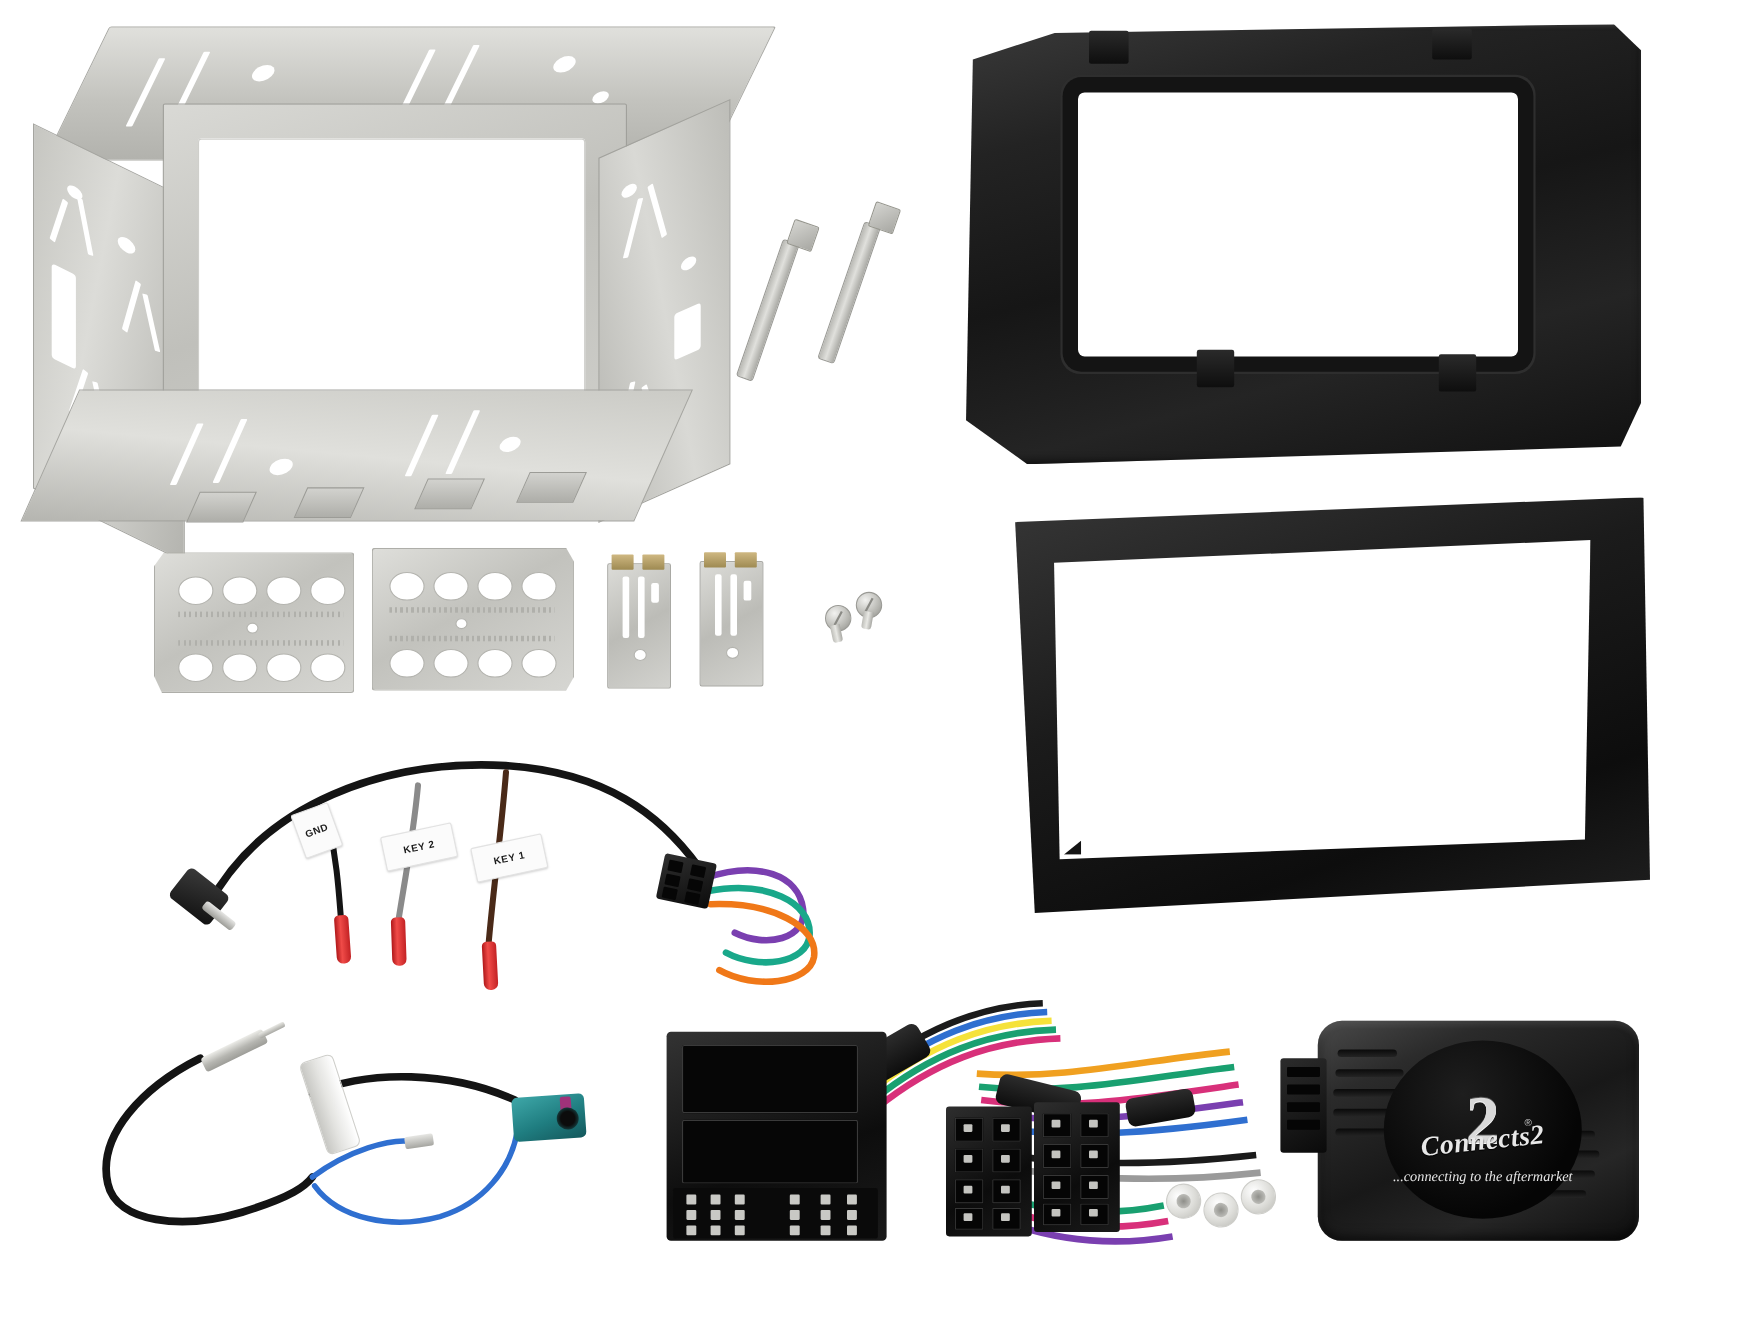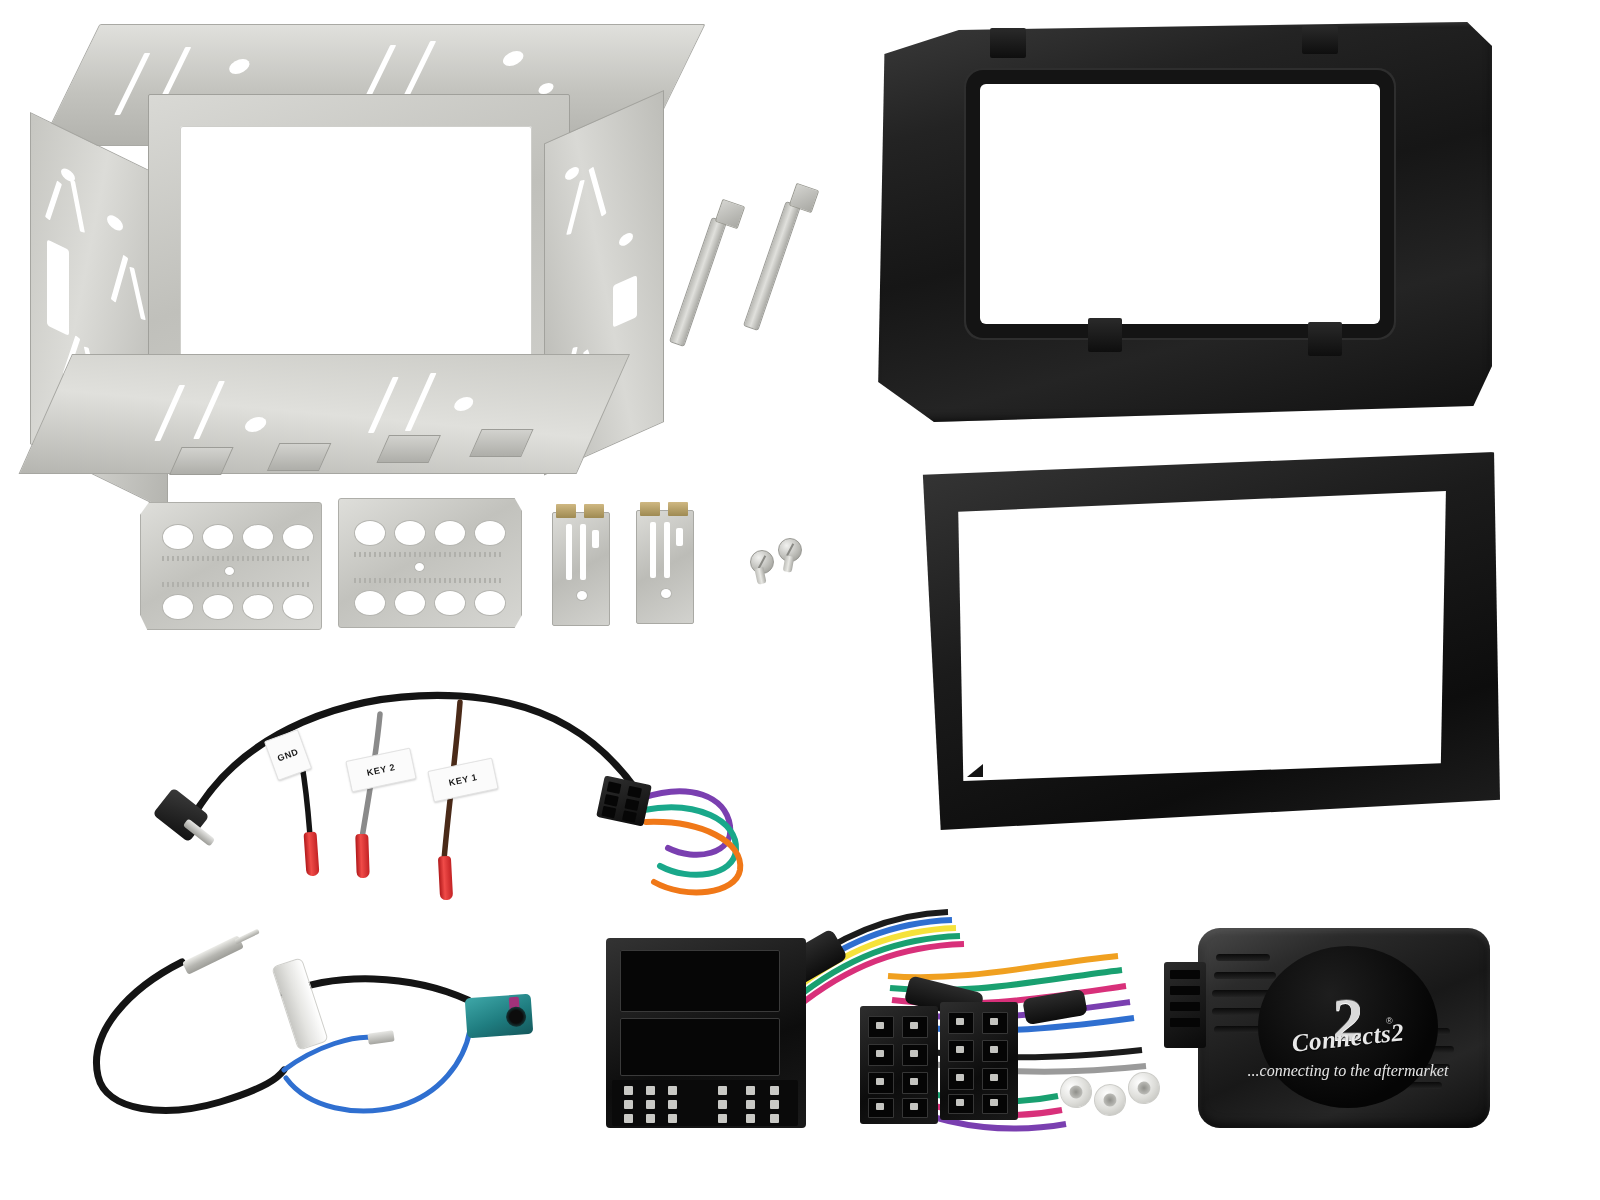--- a/index.html
+++ b/index.html
@@ -236,21 +236,21 @@
     position:absolute;left:50%;top:40px;transform:translateX(-50%) rotate(-6deg);
     font-family:"Liberation Serif",serif;font-style:italic;font-weight:bold;
     font-size:25px;color:#e8e8e8;letter-spacing:.5px;white-space:nowrap;
     text-shadow:0 1px 1px #000;
   }
   .brand-reg{
     position:absolute;left:118px;top:32px;font-size:9px;color:#cfcfcf;
   }
   .brand-tag{
     position:absolute;left:50%;top:78px;transform:translateX(-50%);
-    font-family:"Liberation Serif",serif;font-style:italic;font-size:16px;
+    font-family:"Liberation Serif",serif;font-style:italic;font-size:13px;
     color:#e6e6e6;white-space:nowrap;
   }
   .swc-conn{
     position:absolute;width:42px;height:86px;border-radius:3px;
     background:linear-gradient(150deg,#2c2c2c,#0a0a0a);
   }
   .swc-conn i{position:absolute;left:6px;width:30px;height:9px;background:#050505;border-radius:1px;}
 </style>
 </head>
 <body>

